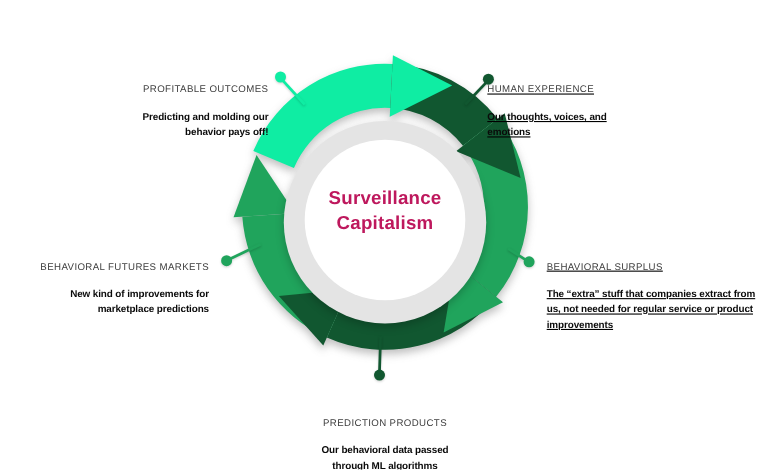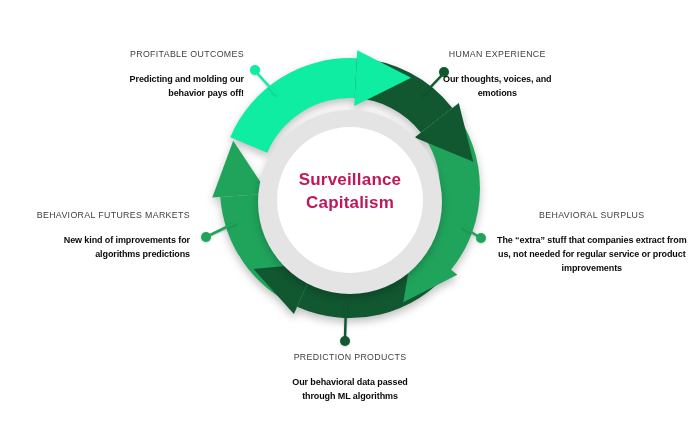--- a/index.html
+++ b/index.html
@@ -11,28 +11,28 @@
   .band{filter:drop-shadow(0 4px 4px rgba(70,70,70,0.35));}
   .innerdiscs{filter:drop-shadow(0 3px 4px rgba(0,0,0,0.22));}
   .connectors{filter:drop-shadow(0 1px 1px rgba(0,0,0,0.18));}
   .center-title{
     position:absolute;left:250px;top:168px;width:200px;text-align:center;
     font-size:17px;font-weight:700;color:#be185d;line-height:23px;letter-spacing:0.2px;
   }
   .node{position:absolute;}
   .node-label{
     font-size:8.8px;font-weight:400;color:#404040;letter-spacing:0.35px;
-    margin-bottom:13px;white-space:nowrap;
+    margin-bottom:13px;white-space:nowrap;margin-top:27px;
   }
   .desc-line{
     font-size:9px;font-weight:700;color:#0a0a0a;letter-spacing:-0.1px;
     line-height:14px;white-space:nowrap;
   }
   .align-right{text-align:right;}
-  .align-left{text-align:center;}
+  .align-left{text-align:left;text-decoration:underline;}
   .align-center{text-align:center;}
   
   .n-tl{right:456px;top:49px;}
   .n-tr{left:443px;top:49px;}
   .n-r{left:497px;top:210px;}
   .n-b{left:250px;top:352px;width:200px;}
   .n-l{right:510px;top:210px;}
 </style>
 </head>
 <body>
@@ -105,16 +105,16 @@
   <div class="node n-r align-left">
     <div class="node-label">BEHAVIORAL SURPLUS</div>
     <div class="desc-line">The “extra” stuff that companies extract from</div>
     <div class="desc-line">us, not needed for regular service or product</div>
     <div class="desc-line">improvements</div>
   </div>
 
   <div class="node n-l align-right">
     <div class="node-label">BEHAVIORAL FUTURES MARKETS</div>
     <div class="desc-line">New kind of improvements for</div>
-    <div class="desc-line">algorithms predictions</div>
+    <div class="desc-line">marketplace predictions</div>
   </div>
 
 </div>
 
 </body></html>

